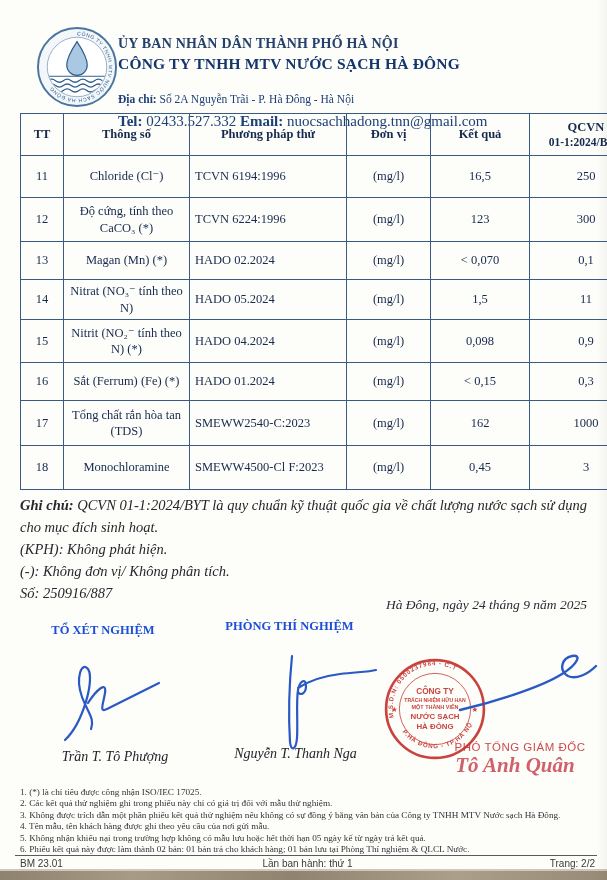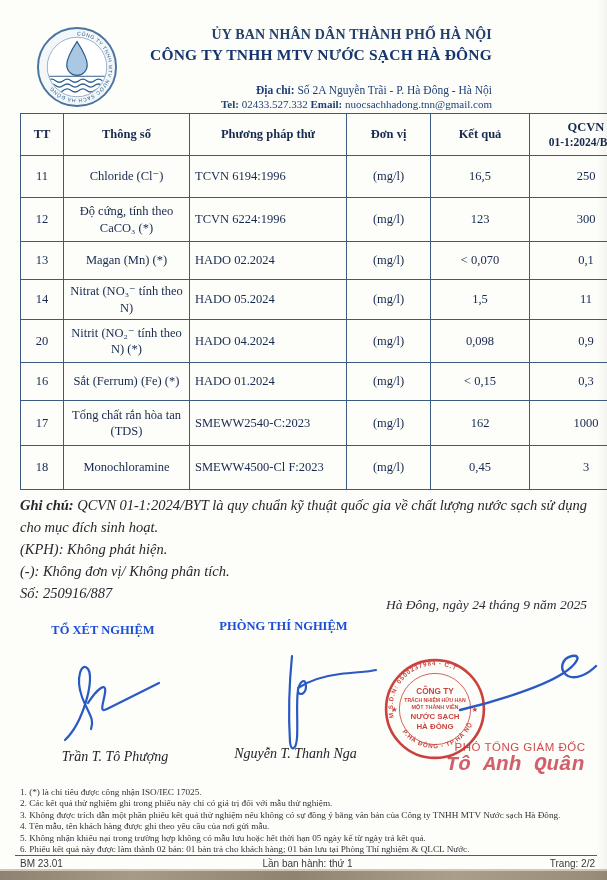--- a/index.html
+++ b/index.html
@@ -7,25 +7,25 @@
     position:relative;width:607px;height:880px;margin:0 auto;
     background:#fdfdfa;overflow:hidden;
     font-family:"Liberation Serif","DejaVu Serif",serif;
     color:#1c3157;
   }
   .page::after{content:'';position:absolute;right:0;top:0;width:10px;height:100%;
     background:linear-gradient(90deg,transparent,rgba(60,60,50,0.05));pointer-events:none;}
 
   
   .logo{position:absolute;left:36px;top:26px;}
-  .hdr{position:absolute;left:118px;top:27px;width:374px;text-align:right;}
+  .hdr{position:absolute;left:118px;top:36px;width:374px;text-align:left;}
   .hdr .gov{font-size:14px;font-weight:bold;color:#24406b;letter-spacing:.2px;}
   .hdr .company{font-size:15.5px;font-weight:bold;color:#14356e;margin-top:3px;letter-spacing:.2px;}
   .hdr .addr{font-size:11.5px;color:#1d3f78;margin-top:20px;}
-  .hdr .contact{font-size:11px;color:#1d3f78;margin-top:2px;}
+  .hdr .contact{font-size:15px;color:#1d3f78;margin-top:8px;}
   .hdr b{font-weight:bold;}
 
   
   .tbl-wrap{position:absolute;left:20px;top:113px;}
   table{border-collapse:collapse;table-layout:fixed;width:556px;}
   th,td{border:1.5px solid #3a5a84;font-size:12.5px;color:#16294e;
         padding:2px 5px;vertical-align:middle;overflow:hidden;}
   th{font-weight:bold;text-align:center;line-height:1.25;}
   .c-tt{width:32px;text-align:center;}
   .c-param{width:115px;text-align:center;line-height:1.3;}
@@ -40,31 +40,31 @@
 
   
   .notes{position:absolute;left:20px;top:494px;width:570px;
     font-style:italic;font-size:14.5px;color:#26262c;line-height:22px;}
   .notes .lbl{font-weight:bold;font-style:italic;}
 
   
   .dateline{position:absolute;right:20px;top:597px;font-style:italic;font-size:13.5px;color:#2a2a33;}
   .sig-title{font-weight:bold;font-size:12.5px;color:#1d4ed8;text-align:center;position:absolute;}
   .t-left{left:28px;top:623px;width:150px;}
-  .t-mid{left:206px;top:619px;width:155px;}
+  .t-mid{left:212px;top:619px;width:155px;}
   .t-right{left:375px;top:615px;width:216px;line-height:17px;}
 
   .sig-name{position:absolute;font-style:italic;font-size:14px;color:#23232b;text-align:center;}
   .n-left{left:40px;top:749px;width:150px;}
   .n-mid{left:213px;top:746px;width:165px;}
 
   .stamp-role{position:absolute;left:439px;top:741px;width:162px;text-align:center;
     color:#cf4a50;font-size:11.5px;letter-spacing:.5px;font-family:"Liberation Sans",sans-serif;}
   .stamp-name{position:absolute;left:428px;top:753px;width:174px;text-align:center;
-    color:#d2606a;font-size:21px;font-style:italic;font-weight:bold;font-family:Liberation Mono, monospace;}
+    color:#d2606a;font-size:21px;font-style:italic;font-weight:bold;}
 
   .sig-svg{position:absolute;}
   .s1{left:55px;top:655px;} .s2{left:240px;top:650px;}
   .s3{left:450px;top:648px;z-index:3;}
   .stamp{position:absolute;left:377px;top:651px;z-index:2;opacity:.92;}
 
   
   .footnotes{position:absolute;left:20px;top:787px;width:575px;
     font-size:9.2px;color:#33333a;line-height:11.4px;}
   .sep{position:absolute;left:15px;right:10px;top:855px;border-top:1.2px solid #5a5a5a;}
@@ -152,21 +152,21 @@
       </tr>
       <tr class="r3">
         <td class="c-tt">14</td>
         <td class="c-param">Nitrat (NO₃⁻ tính theo N)</td>
         <td class="c-method">HADO 05.2024</td>
         <td class="c-unit">(mg/l)</td>
         <td class="c-result">1,5</td>
         <td class="c-qcvn">11</td>
       </tr>
       <tr class="r4">
-        <td class="c-tt">20</td>
+        <td class="c-tt">15</td>
         <td class="c-param">Nitrit (NO₂⁻ tính theo N) (*)</td>
         <td class="c-method">HADO 04.2024</td>
         <td class="c-unit">(mg/l)</td>
         <td class="c-result">0,098</td>
         <td class="c-qcvn">0,9</td>
       </tr>
       <tr class="r5">
         <td class="c-tt">16</td>
         <td class="c-param">Sắt (Ferrum) (Fe) (*)</td>
         <td class="c-method">HADO 01.2024</td>

